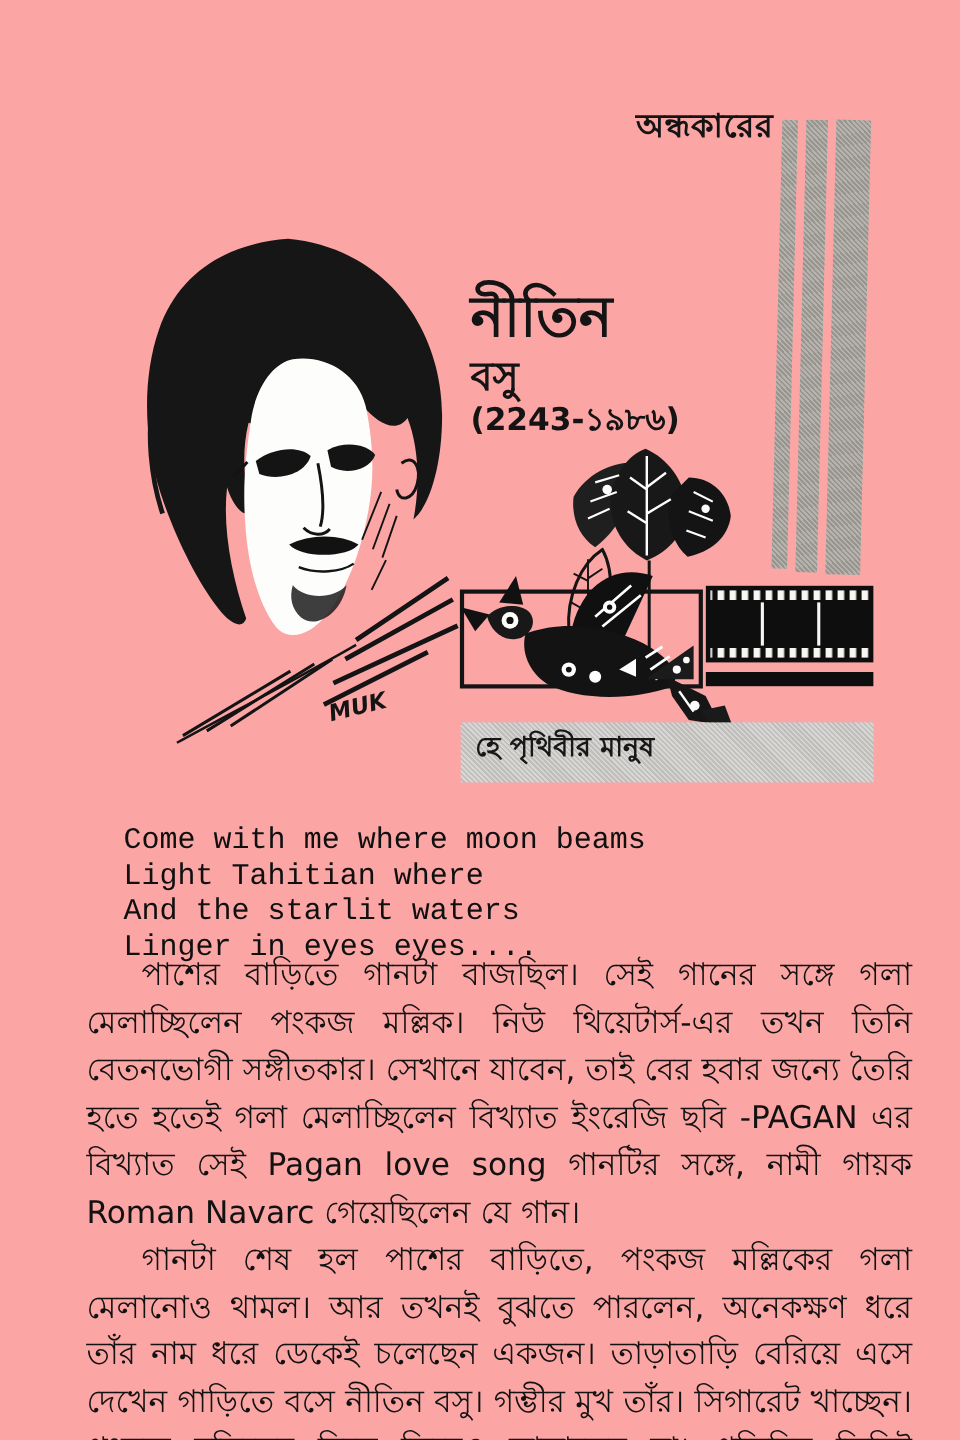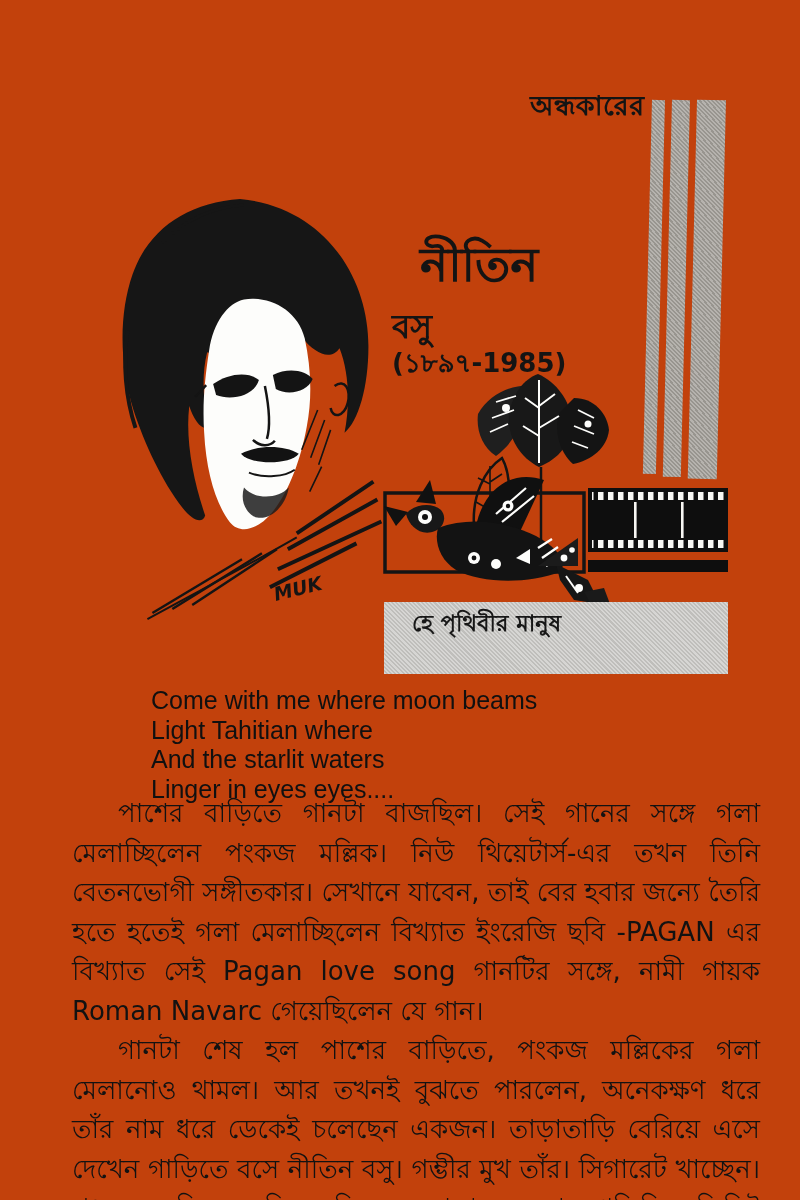--- a/index.html
+++ b/index.html
@@ -1,18 +1,18 @@
 <!DOCTYPE html>
 <html><head>
 <meta charset="utf-8">
 <style>
   html,body{margin:0;padding:0;background:#e9e7e2;}
   .page{
     position:relative;width:800px;height:1200px;margin:0 auto;
-    background:#c2410c;color:#141414;overflow:hidden;
+    background:#fca5a5;color:#141414;overflow:hidden;
     font-family:"DejaVu Sans",sans-serif;
   }
   
   .chapter-header{
     position:absolute;left:530px;top:88px;
     font-size:27px;font-weight:bold;line-height:35px;letter-spacing:.5px;
   }
   
   .bars{position:absolute;left:648px;top:100px;width:90px;height:380px;}
   .bar{
@@ -20,39 +20,39 @@
     background-image:repeating-linear-gradient(45deg,#b6b3ae 0 1.5px,#98958f 1.5px 3px);
     transform:rotate(1.4deg);transform-origin:top center;
   }
   .bar.b1{left:4px;width:13px;}
   .bar.b2{left:24px;width:18px;height:377px;}
   .bar.b3{left:49px;width:29px;height:379px;}
   
   .portrait{position:absolute;left:92px;top:183px;width:300px;height:438px;}
   
   .title-block{position:absolute;left:392px;top:236px;}
-  .title-name{font-size:47px;font-weight:bold;line-height:58px;text-align:center;}
-  .title-surname{font-size:33px;font-weight:bold;line-height:40px;margin-top:13px;}
+  .title-name{font-size:47px;font-weight:bold;line-height:58px;}
+  .title-surname{font-size:33px;font-weight:bold;line-height:40px;}
   .title-years{font-size:26px;font-weight:bold;line-height:33px;}
   
   .artwork{position:absolute;left:378px;top:366px;width:235px;height:240px;}
   .filmstrip{position:absolute;left:588px;top:488px;width:140px;height:84px;}
   
   .quote-box{
-    position:absolute;left:384px;top:602px;width:344px;height:72px;box-sizing:border-box;
+    position:absolute;left:384px;top:602px;width:344px;height:50px;box-sizing:border-box;
     background-color:#c9c8c5;
     background-image:repeating-linear-gradient(45deg,rgba(255,255,255,.25) 0 1.5px,rgba(0,0,0,.05) 1.5px 3px);
-    padding:7px 6px 0 28px;
+    padding:7px 6px 0 12px;
     font-size:22.5px;font-weight:bold;line-height:29px;color:#171717;
   }
   
   .poem{
     position:absolute;left:103px;top:686px;
-    font-family:Liberation Sans, sans-serif;
-    font-size:25px;line-height:29.5px;color:#101010;margin-left:48px;
+    font-family:Liberation Mono, monospace;
+    font-size:25px;line-height:29.5px;color:#101010;
   }
   
   .body-text{
     position:absolute;left:72px;top:794px;width:688px;
     font-size:26px;line-height:39.5px;text-align:justify;color:#121212;
   }
   .body-text p{margin:0;text-indent:46px;}
 </style>
 </head>
 <body>
@@ -96,21 +96,21 @@
     <path d="M205,352 L282,300 M196,368 L286,318 M186,388 L290,340 M178,406 L265,362" stroke="#141414" stroke-width="4" fill="none"></path>
     <path d="M60,432 L150,378 M80,428 L170,372 M100,424 L185,368" stroke="#141414" stroke-width="2.5" fill="none"></path>
     <path d="M55,438 C110,408 160,382 205,356" stroke="#141414" stroke-width="2" fill="none"></path>
 
     <text x="184" y="420" transform="rotate(-14 184 420)" font-size="19" font-style="italic" font-weight="bold" fill="#141414">MUK</text>
   </svg>
 
   <div class="title-block">
     <div class="title-name">নীতিন</div>
     <div class="title-surname">বসু</div>
-    <div class="title-years">(১৮৯৭-1985)</div>
+    <div class="title-years">(2243-১৯৮৬)</div>
   </div>
 
   <svg class="artwork" viewBox="0 0 235 240">
 
     <rect x="7" y="127" width="199" height="79" fill="none" stroke="#141414" stroke-width="3.5"></rect>
 
     <path d="M100,48 C112,27 136,17 157,20 C150,44 142,72 118,90 C104,81 98,64 100,48 Z" fill="#1f1f1f"></path>
     <path d="M160,8 C178,16 192,34 194,55 C195,76 181,93 161,101 C141,91 129,70 131,48 C135,27 146,13 160,8 Z" fill="#181818"></path>
     <path d="M196,32 C216,32 229,47 231,64 C229,82 214,94 195,98 C181,86 176,64 181,47 Z" fill="#141414"></path>
     <path d="M161,14 L161,97 M161,40 L177,28 M161,62 L181,50 M161,42 L147,32 M161,70 L145,60" stroke="#fdfdfb" stroke-width="2" fill="none"></path>

